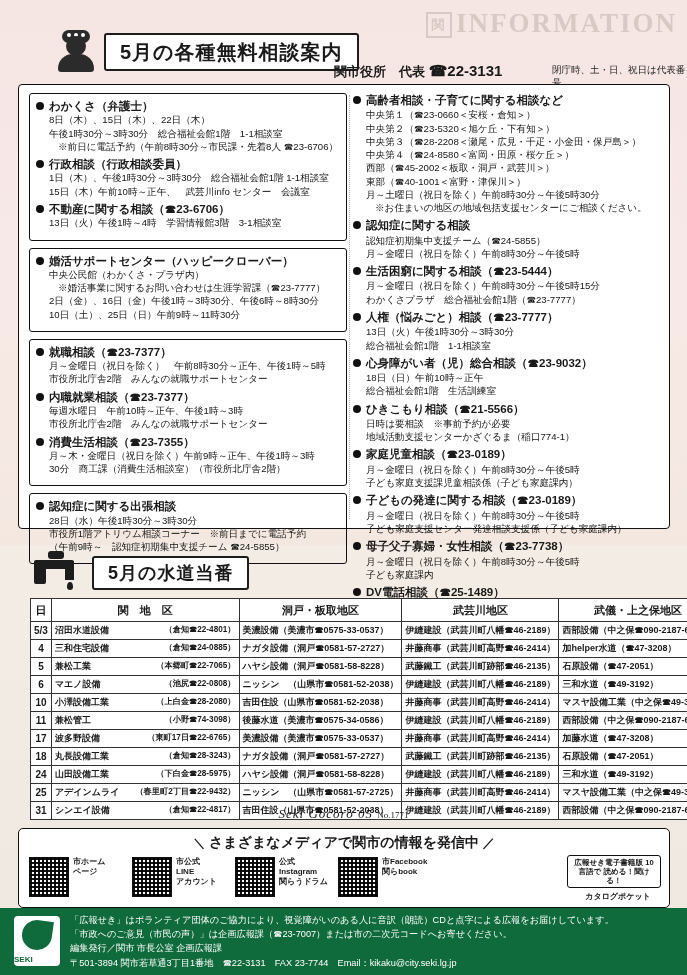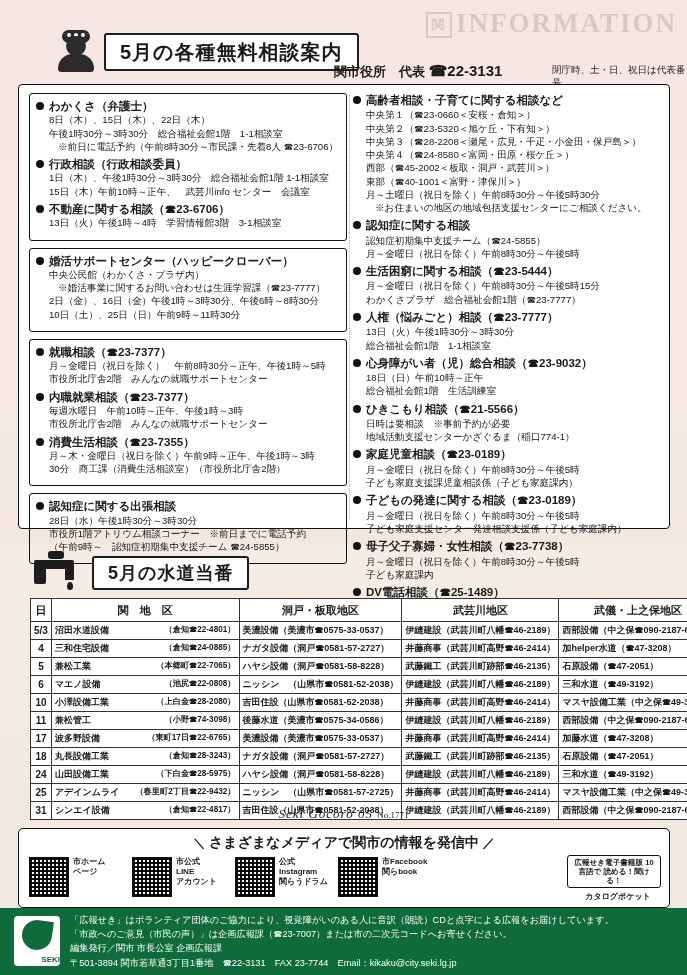--- a/index.html
+++ b/index.html
@@ -104,21 +104,21 @@
   .promo-box{position:absolute;right:8px;top:26px;width:86px;border:1px solid #111;border-radius:3px;
      padding:2px 3px;font-size:7.5px;line-height:1.2;text-align:center;}
   .promo-box b{display:block;font-size:7.6px;}
   .catalog{position:absolute;right:8px;top:62px;width:86px;text-align:center;font-size:8px;font-weight:bold;}
 
   
   .footer{position:absolute;left:0;top:908px;width:687px;height:67px;background:#0f6b3c;color:#fff;}
   .f-logo{position:absolute;left:14px;top:8px;width:46px;height:50px;background:#fff;border-radius:4px;}
   .f-logo .leaf{position:absolute;left:8px;top:4px;width:30px;height:30px;background:#0f6b3c;
      border-radius:50% 0 50% 50%;transform:rotate(8deg);}
-  .f-logo .nm{position:absolute;left:0;right:0;bottom:2px;text-align:right;font-size:8px;color:#0f6b3c;font-weight:bold;}
+  .f-logo .nm{position:absolute;left:0;right:0;bottom:2px;text-align:left;font-size:8px;color:#0f6b3c;font-weight:bold;}
   .f-txt{position:absolute;left:70px;top:6px;right:8px;font-size:9.2px;line-height:1.5;}
   .f-last{margin-top:2px;font-size:9.2px;}
 </style>
 </head>
 <body>
 
 <div class="page">
   <div class="bg-wash"></div>
   <div class="pink-wash"></div>
 

